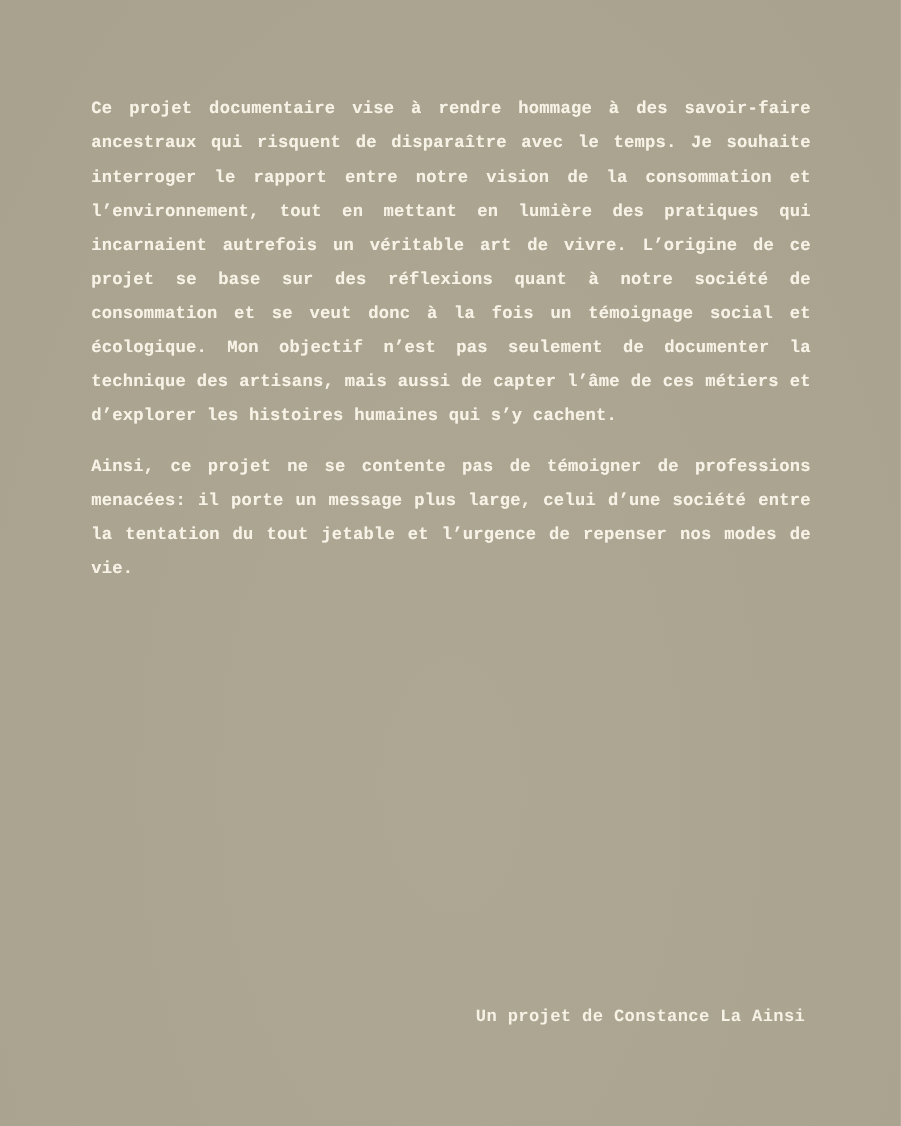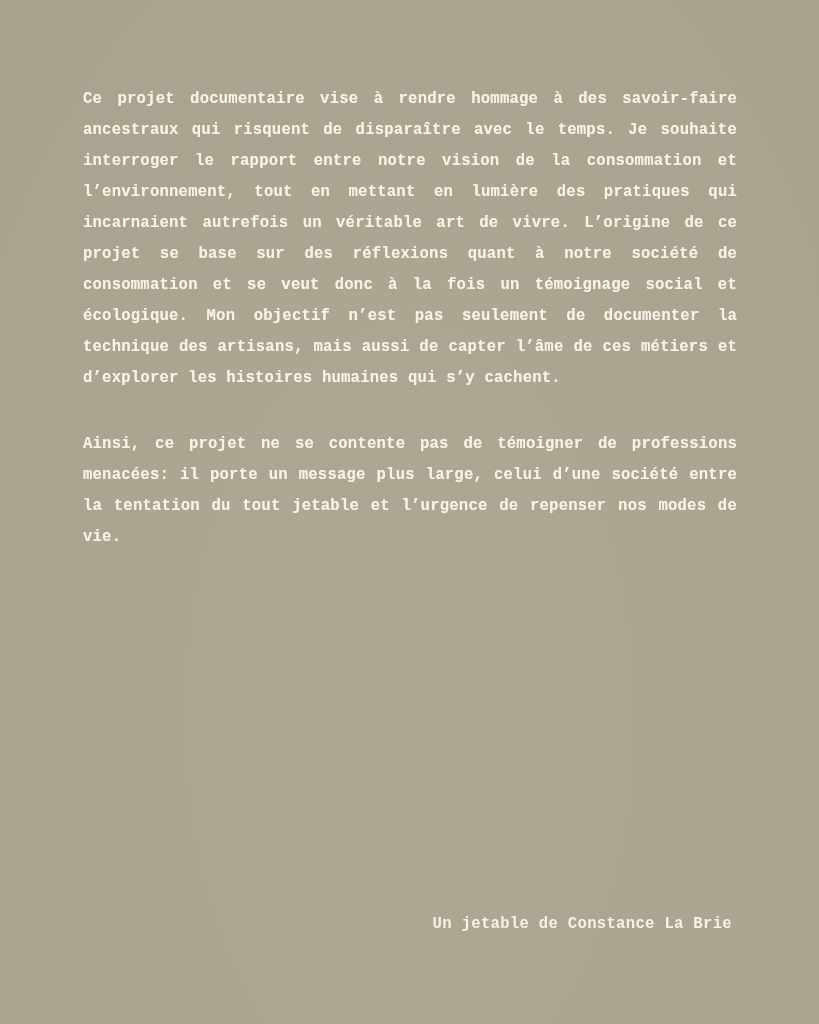--- a/index.html
+++ b/index.html
@@ -21,33 +21,33 @@
     .para {
       margin: 0;
       font-size: 15.6px;
       line-height: 31px;
       text-align: justify;
       text-align-last: left;
       font-weight: bold;
       letter-spacing: 0.2px;
       text-shadow: 0 0 0.6px rgba(246,242,230,0.6);
     }
-    .para + .para { margin-top: 35px; }
+    .para + .para { margin-top: 15px; }
     .signature {
       position: absolute;
       right: 87px;
       top: 912px;
       font-size: 15.6px;
       line-height: 24px;
       font-weight: bold;
       letter-spacing: 0.3px;
       white-space: nowrap;
     }
   </style>
 </head>
 <body>
 
 <main class="doc">
   <p class="para">Ce projet documentaire vise à rendre hommage à des savoir-faire ancestraux qui risquent de disparaître avec le temps. Je souhaite interroger le rapport entre notre vision de la consommation et l’environnement, tout en mettant en lumière des pratiques qui incarnaient autrefois un véritable art de vivre. L’origine de ce projet se base sur des réflexions quant à notre société de consommation et se veut donc à la fois un témoignage social et écologique. Mon objectif n’est pas seulement de documenter la technique des artisans, mais aussi de capter l’âme de ces métiers et d’explorer les histoires humaines qui s’y cachent.</p>
   <p class="para">Ainsi, ce projet ne se contente pas de témoigner de professions menacées: il porte un message plus large, celui d’une société entre la tentation du tout jetable et l’urgence de repenser nos modes de vie.</p>
 </main>
 
-<div class="signature">Un jetable de Constance La Brie</div>
+<div class="signature">Un projet de Constance La Ainsi</div>
 
 </body></html>

